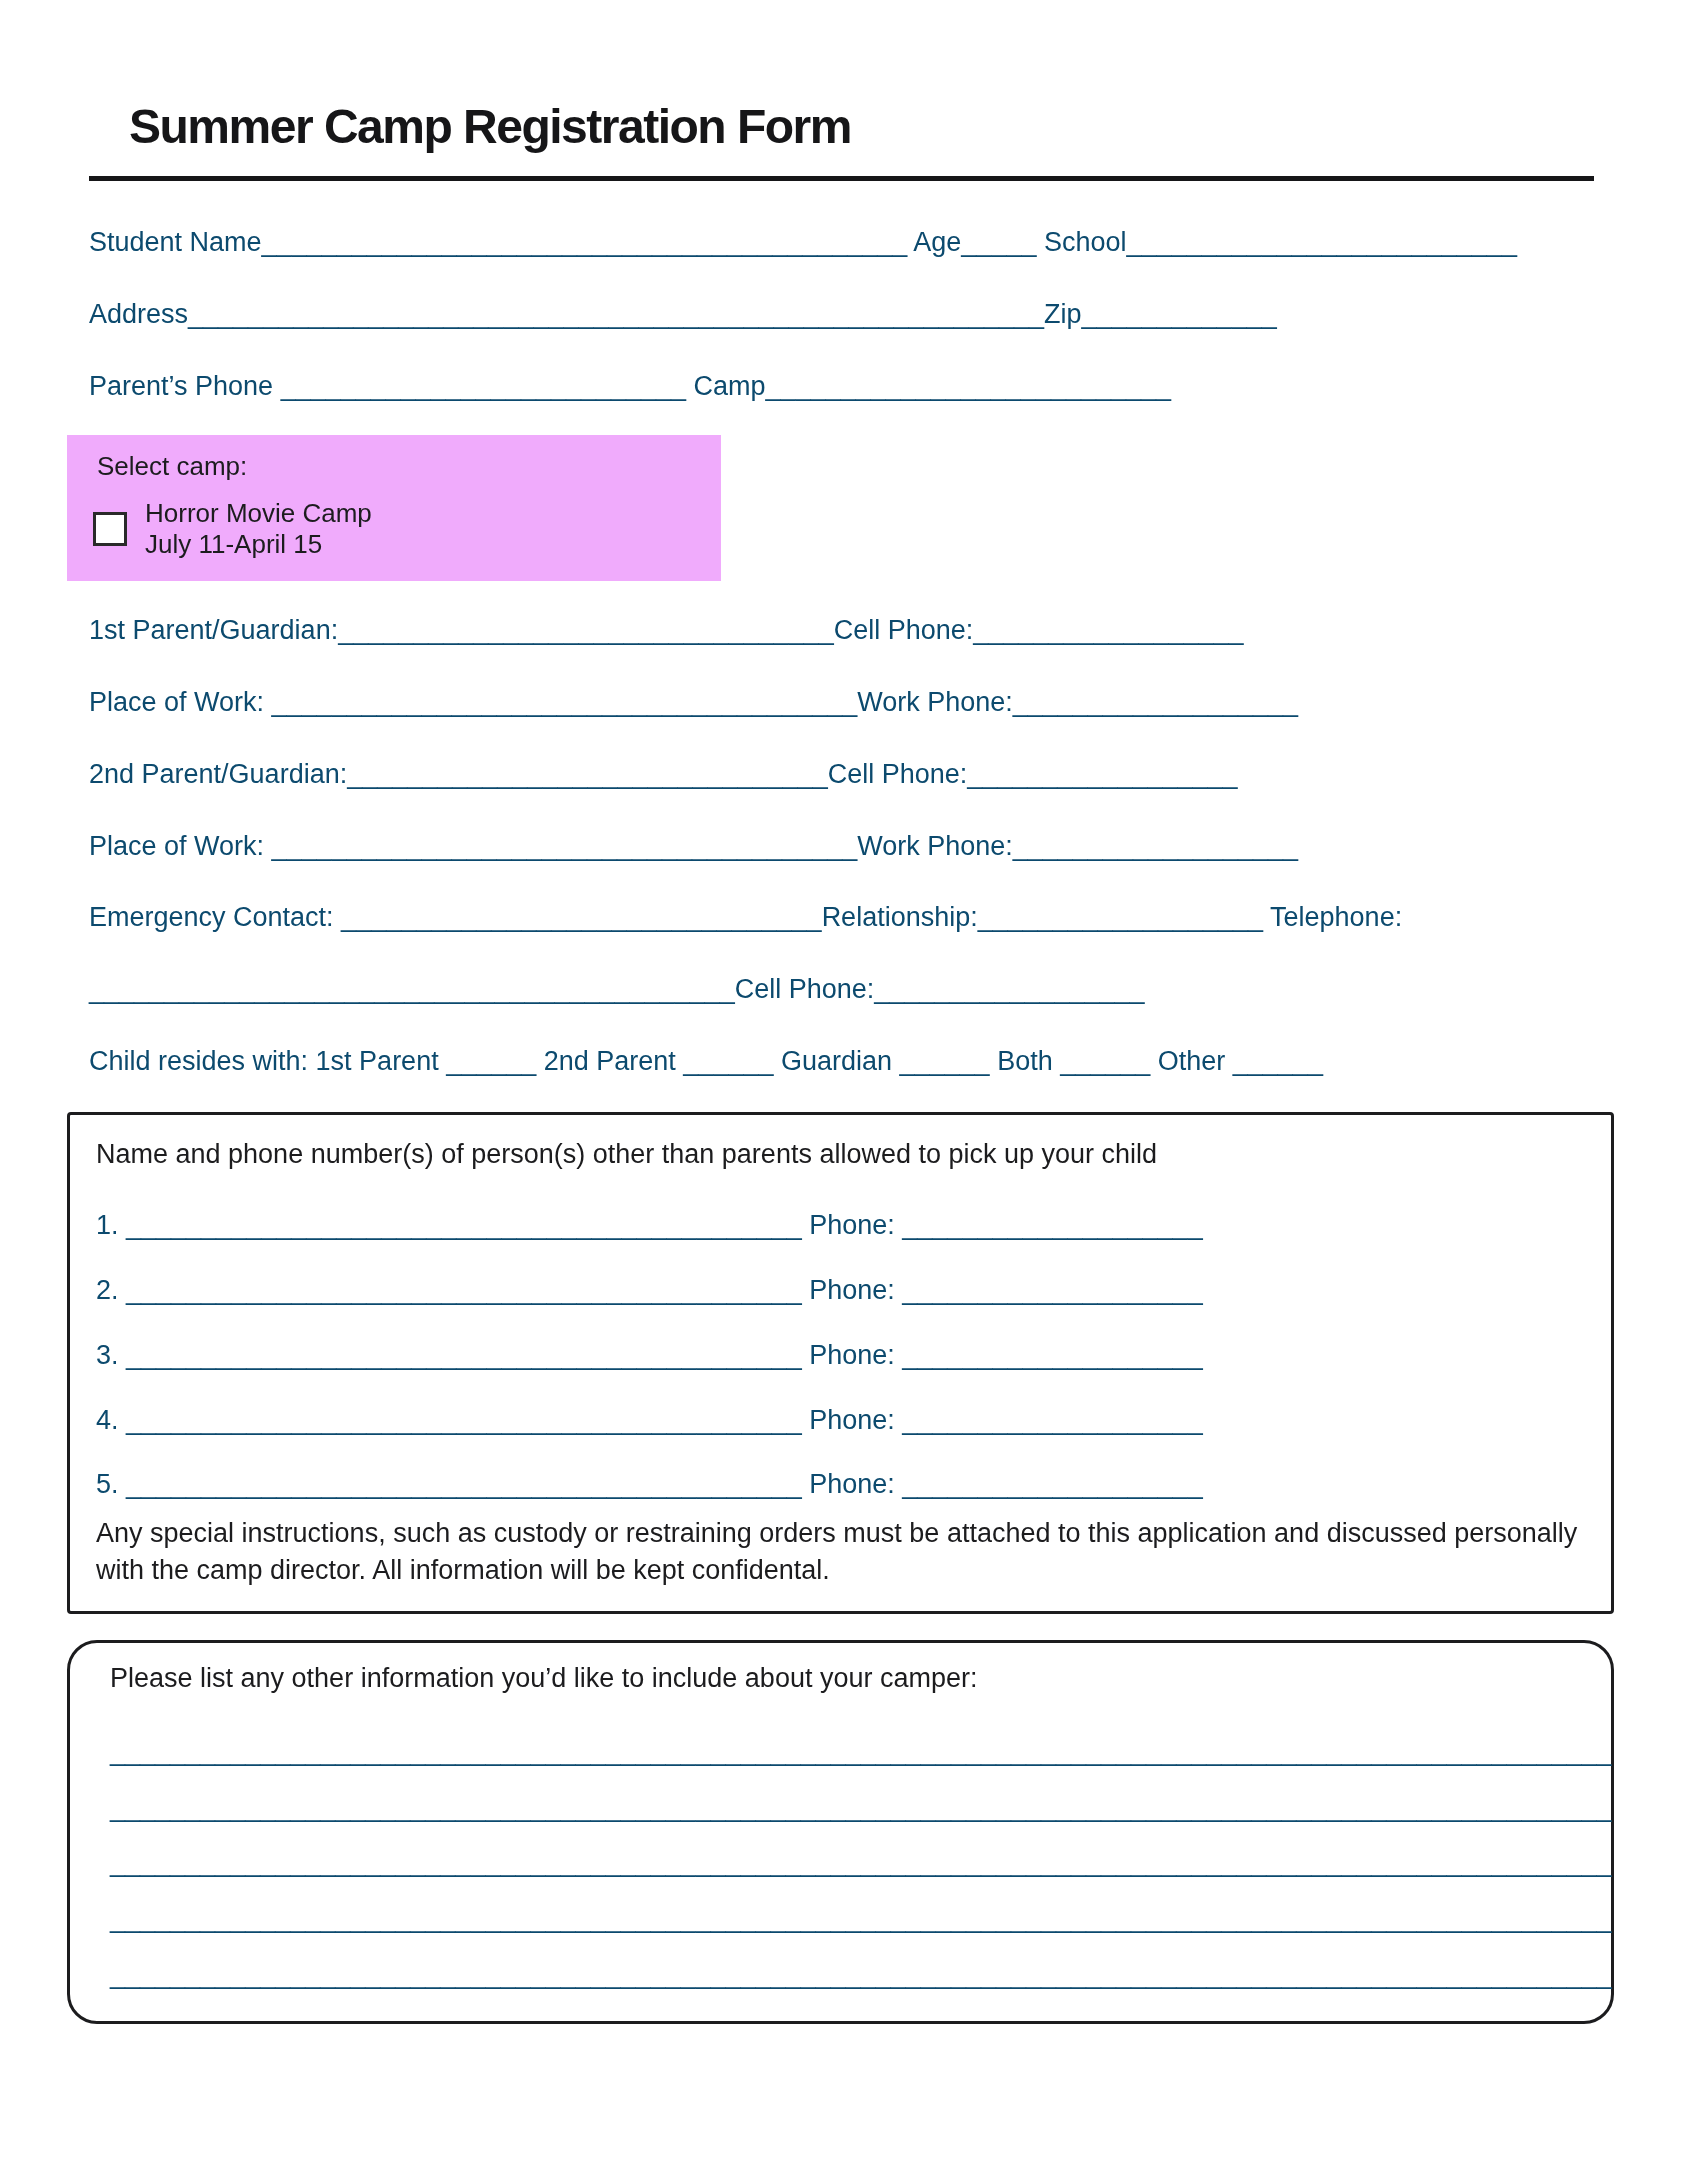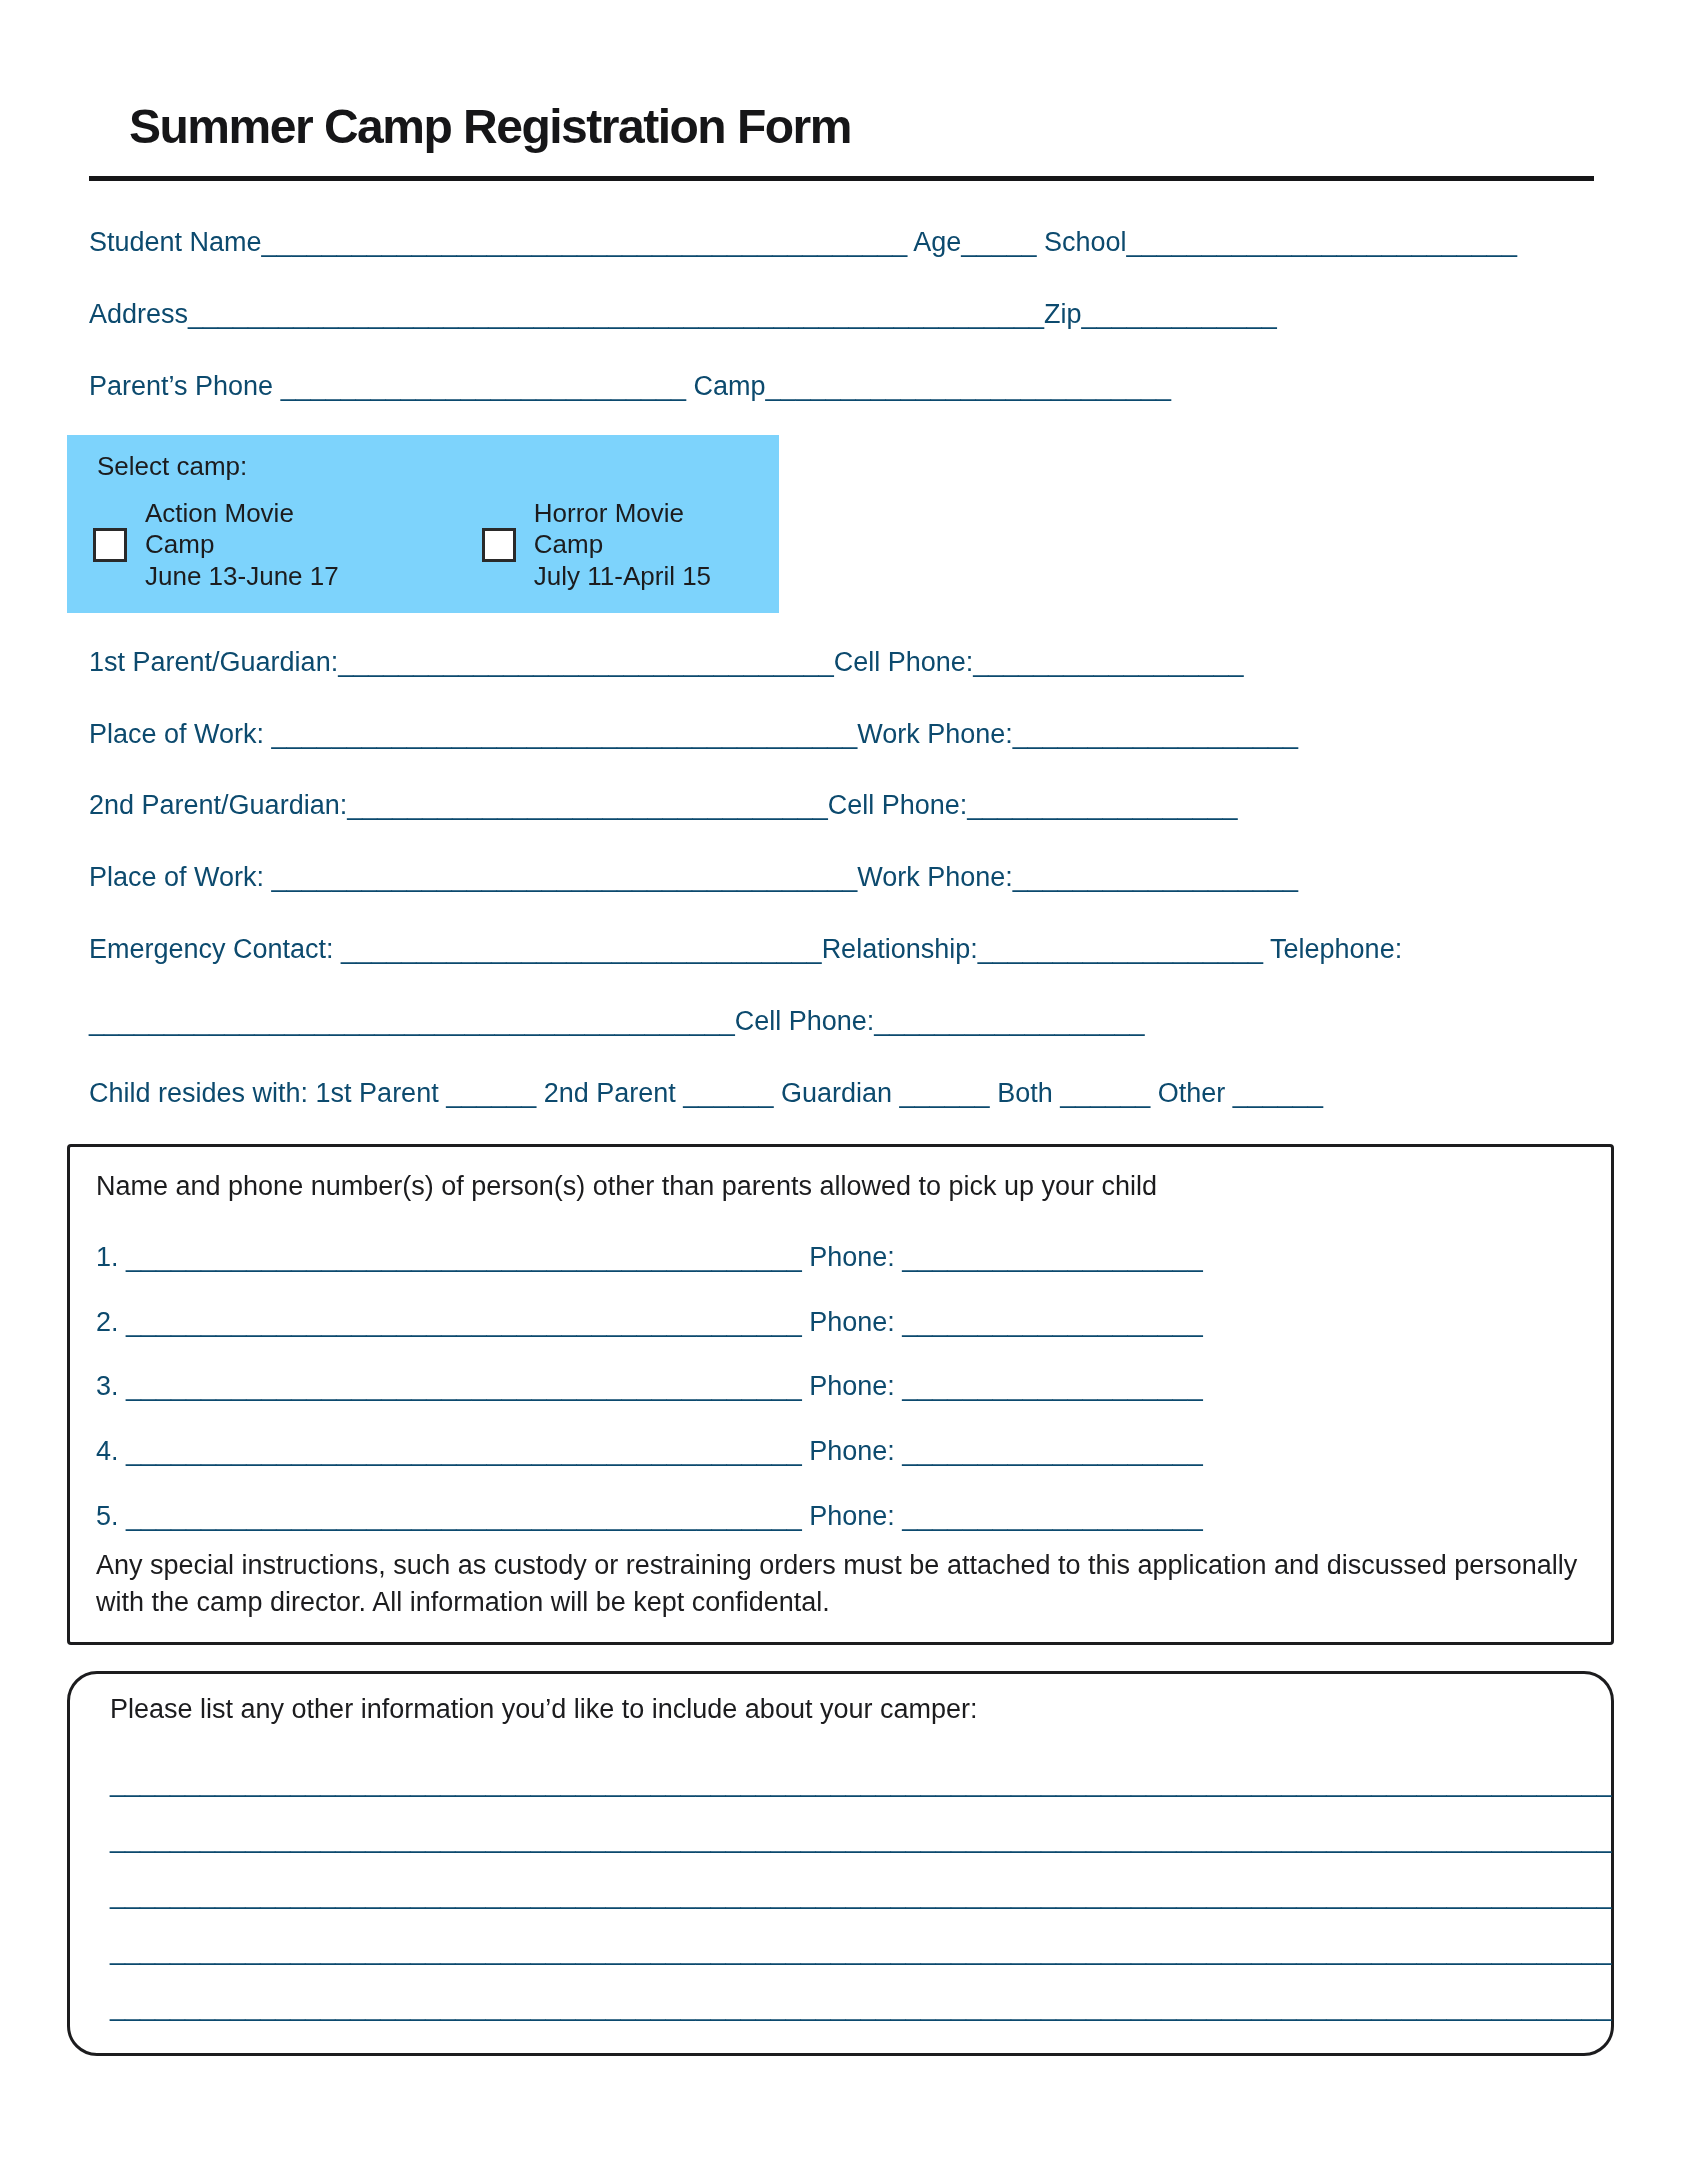--- a/index.html
+++ b/index.html
@@ -10,21 +10,21 @@
     padding:59px 89px 0 89px;overflow:hidden;
   }
   .title{
     margin:40px 40px 22px;text-align:left;
     font-size:48px;font-weight:700;letter-spacing:-1.5px;color:#161618;
   }
   .rule{height:5px;background:#161618;margin:0 0 46px 0;}
   .fline{font-size:27px;line-height:1.18;white-space:pre;margin:0 0 40px 0;color:#0c4a6e;}
   
   .camp{
-    background:#7dd3fc;width:712px;box-sizing:border-box;
+    background:#f0abfc;width:654px;box-sizing:border-box;
     margin:-8px 0 34px -22px;padding:16px 26px 20px 26px;
   }
   .camp-title{font-size:26px;margin:0 0 16px 4px;}
   .camp-opts{display:flex;gap:119px;align-items:center;}
   .opt{display:flex;align-items:center;gap:18px;}
   .cbox{width:28px;height:28px;border:3px solid #2a2a2a;background:#ffffff;flex:0 0 auto;}
   .optxt{font-size:26px;line-height:1.22;}
   
   .rbox{
     border:3.5px solid #1c1c1e;border-radius:4px;
@@ -52,24 +52,20 @@
 
   <div class="fline">Student Name___________________________________________ Age_____ School__________________________</div>
   <div class="fline">Address_________________________________________________________Zip_____________</div>
   <div class="fline">Parent’s Phone ___________________________ Camp___________________________</div>
 
   <div class="camp">
     <div class="camp-title">Select camp:</div>
     <div class="camp-opts">
       <div class="opt">
         <span class="cbox"></span>
-        <span class="optxt"><span>Action Movie Camp</span><br><span>June 13-June 17</span></span>
-      </div>
-      <div class="opt">
-        <span class="cbox"></span>
         <span class="optxt"><span>Horror Movie Camp</span><br><span>July 11-April 15</span></span>
       </div>
     </div>
   </div>
 
   <div class="fline">1st Parent/Guardian:_________________________________Cell Phone:__________________</div>
   <div class="fline">Place of Work: _______________________________________Work Phone:___________________</div>
   <div class="fline">2nd Parent/Guardian:________________________________Cell Phone:__________________</div>
   <div class="fline">Place of Work: _______________________________________Work Phone:___________________</div>
   <div class="fline">Emergency Contact: ________________________________Relationship:___________________ Telephone:</div>

